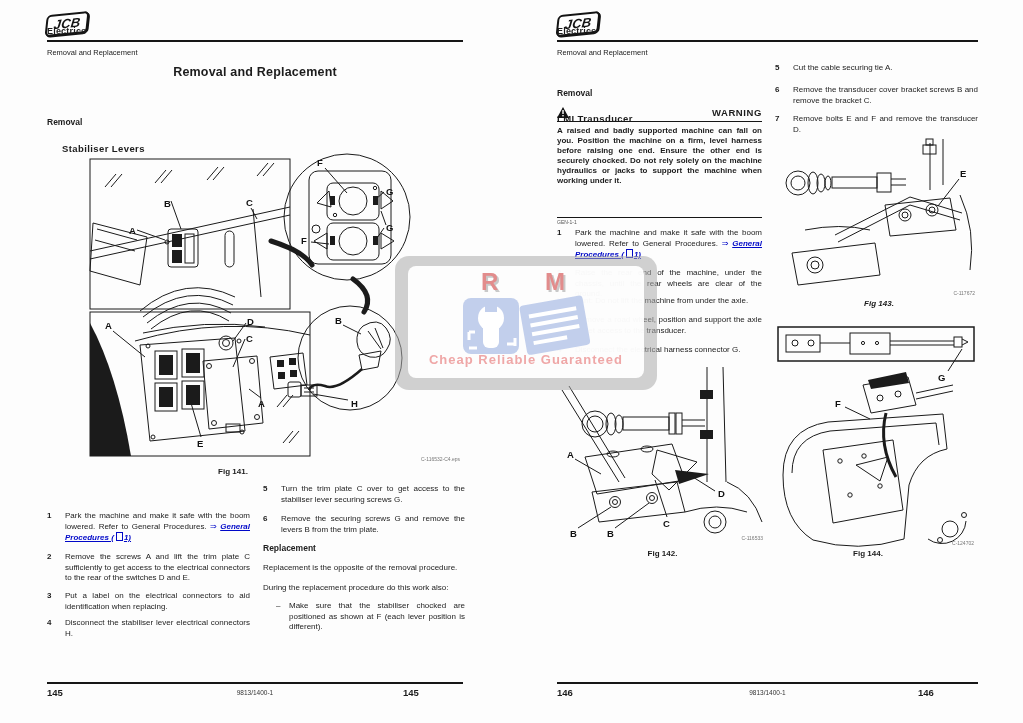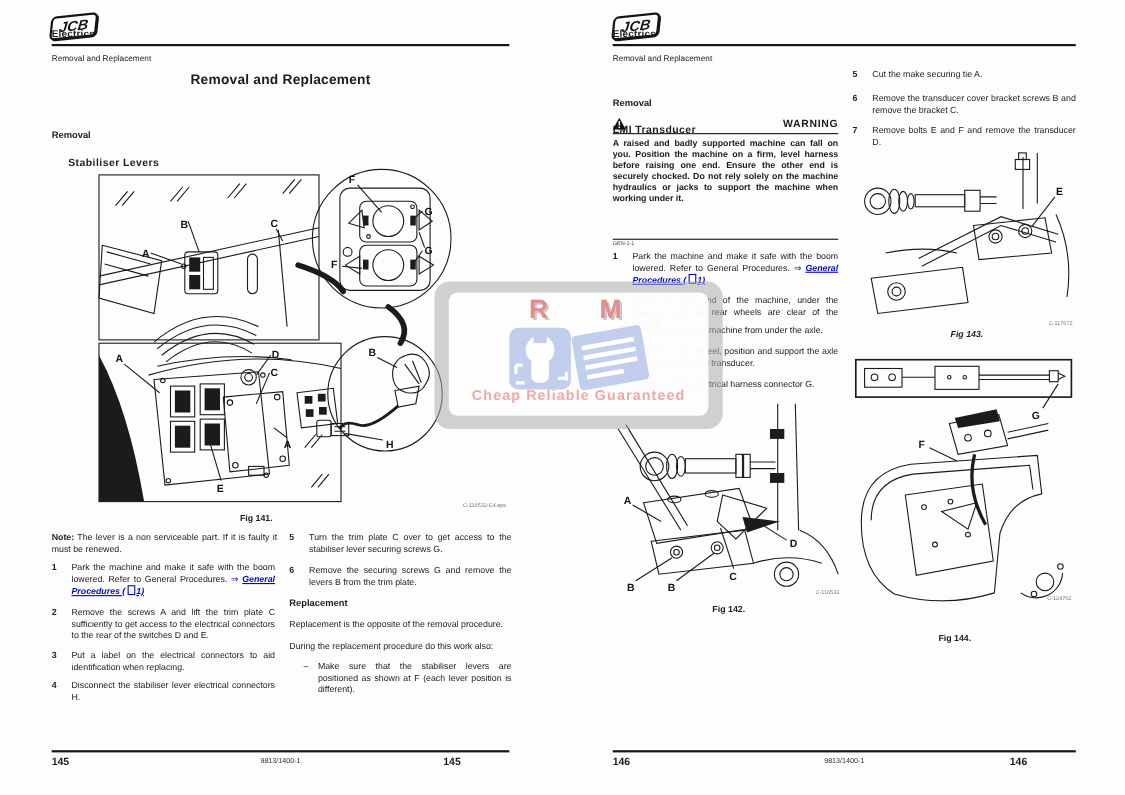--- a/index.html
+++ b/index.html
@@ -174,23 +174,20 @@
     <path d="M258 180 L276 189"></path>
     <text x="266" y="262">H</text>
     <path d="M263 255 L228 249"></path>
 
     <path class="thick" d="M186 96 Q218 106 227 120"></path>
     <path class="thick" d="M268 134 Q290 150 279 167"></path>
     <text class="code" x="336" y="316">C-116532-C4.eps</text>
   </svg>
   <div class="abs fig-cap center" style="left:85px;top:467px;width:296px;">Fig 141.</div>
 
-  <div class="abs body8 it just" style="left:47px;top:484px;width:205px;">
-    <span class="b">Note:</span><span> The lever is a non serviceable part. If it is faulty it must be renewed.</span>
-  </div>
 
   <div class="step abs" style="left:47px;top:511px;width:203px;">
     <span class="n">1</span>
     <span class="t">
       <span>Park the machine and make it safe with the boom lowered. Refer to </span><span class="it">General Procedures</span><span>. </span><a class="link"><span>⇒ </span><span class="ul">General Procedures (</span><span class="pg-icon"></span><span class="ul">1)</span></a>
     </span>
   </div>
   <div class="step abs" style="left:47px;top:552px;width:203px;">
     <span class="n">2</span>
     <span class="t">Remove the screws A and lift the trim plate C sufficiently to get access to the electrical connectors to the rear of the switches D and E.</span>
@@ -210,21 +207,21 @@
   </div>
   <div class="step abs" style="left:263px;top:514px;width:202px;">
     <span class="n">6</span>
     <span class="t">Remove the securing screws G and remove the levers B from the trim plate.</span>
   </div>
   <div class="abs subhead" style="left:263px;top:543px;">Replacement</div>
   <div class="abs body8" style="left:263px;top:563px;width:202px;">Replacement is the opposite of the removal procedure.</div>
   <div class="abs body8" style="left:263px;top:583px;width:202px;">During the replacement procedure do this work also:</div>
   <div class="dash-item abs" style="left:276px;top:601px;width:189px;">
     <span class="d">–</span>
-    <span class="t">Make sure that the stabiliser levers are positioned as shown at F (each lever position is different).</span>
+    <span class="t">Make sure that the stabiliser chocked are positioned as shown at F (each lever position is different).</span>
   </div>
 
   <div class="abs rule" style="left:47px;top:682px;width:416px;"></div>
   <div class="abs footer-num" style="left:47px;top:687px;">145</div>
   <div class="abs footer-doc center" style="left:47px;top:689px;width:416px;">9813/1400-1</div>
   <div class="abs footer-num right" style="left:403px;top:687px;width:60px;">145</div>
 </div>
 
 <div class="abs" style="left:512px;top:0;width:511px;height:723px;">
 
@@ -308,21 +305,21 @@
     <text x="106" y="165">C</text>
     <path d="M110 155 L98 118"></path>
     <text x="161" y="135">D</text>
     <path d="M158 129 L128 110"></path>
     <text class="code" x="206" y="178" text-anchor="end">C-116533</text>
   </svg>
   <div class="abs fig-cap center" style="left:45px;top:549px;width:211px;">Fig 142.</div>
 
   <div class="step abs" style="left:263px;top:63px;width:203px;">
     <span class="n">5</span>
-    <span class="t">Cut the make securing tie A.</span>
+    <span class="t">Cut the cable securing tie A.</span>
   </div>
   <div class="step abs" style="left:263px;top:85px;width:203px;">
     <span class="n">6</span>
     <span class="t">Remove the transducer cover bracket screws B and remove the bracket C.</span>
   </div>
   <div class="step abs" style="left:263px;top:114px;width:203px;">
     <span class="n">7</span>
     <span class="t">Remove bolts E and F and remove the transducer D.</span>
   </div>
 
@@ -383,21 +380,21 @@
       <circle cx="96" cy="131" r="2.2"></circle>
       <circle cx="82" cy="170" r="2.2"></circle>
       <circle cx="112" cy="161" r="2.2"></circle>
     <path d="M88 140 L120 132 L112 156 Z"></path>
     <path d="M160 214 A24 24 0 0 0 198 196"></path>
     <circle cx="182" cy="204" r="8"></circle>
       <circle cx="196" cy="190" r="2.5"></circle>
       <circle cx="172" cy="215" r="2.5"></circle>
     <text class="code" x="206" y="220" text-anchor="end">C-124702</text>
   </svg>
-  <div class="abs fig-cap center" style="left:256px;top:576px;width:200px;">Fig 144.</div>
+  <div class="abs fig-cap center" style="left:256px;top:549px;width:200px;">Fig 144.</div>
 
   <div class="abs rule" style="left:45px;top:682px;width:421px;"></div>
   <div class="abs footer-num" style="left:45px;top:687px;">146</div>
   <div class="abs footer-doc center" style="left:45px;top:689px;width:421px;">9813/1400-1</div>
   <div class="abs footer-num right" style="left:406px;top:687px;width:60px;">146</div>
 </div>
 
 <div class="abs watermark">
   <div class="wm-inner">
     <div class="wm-top">R M</div>

